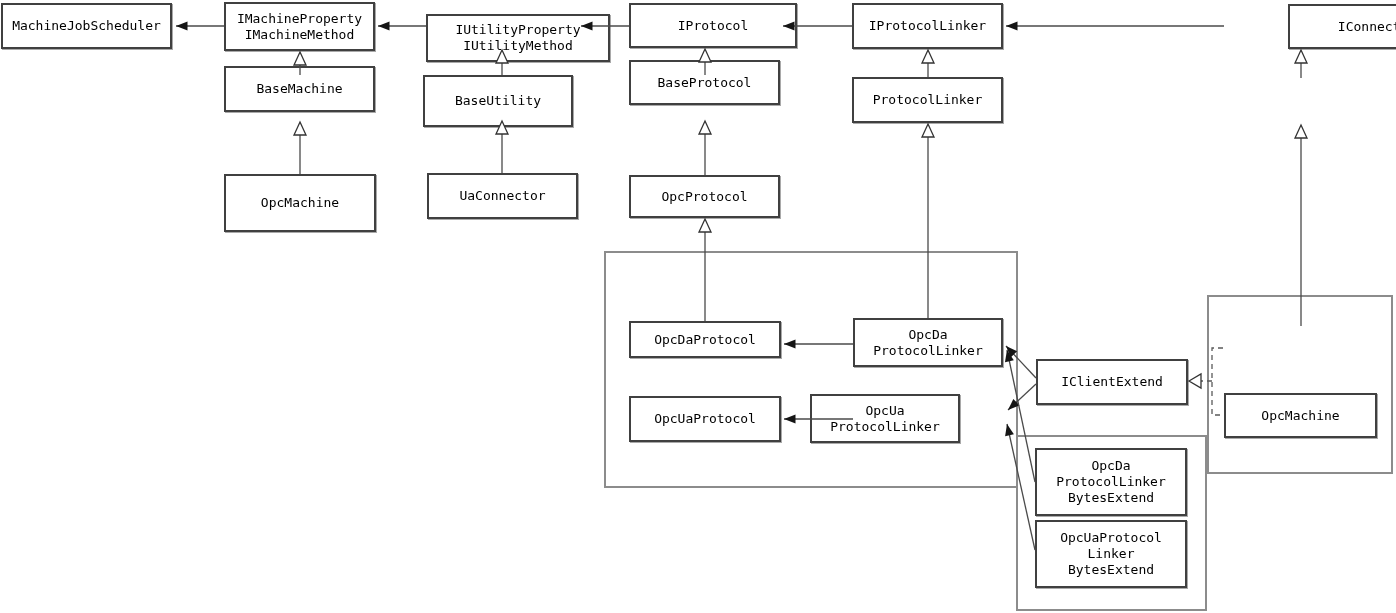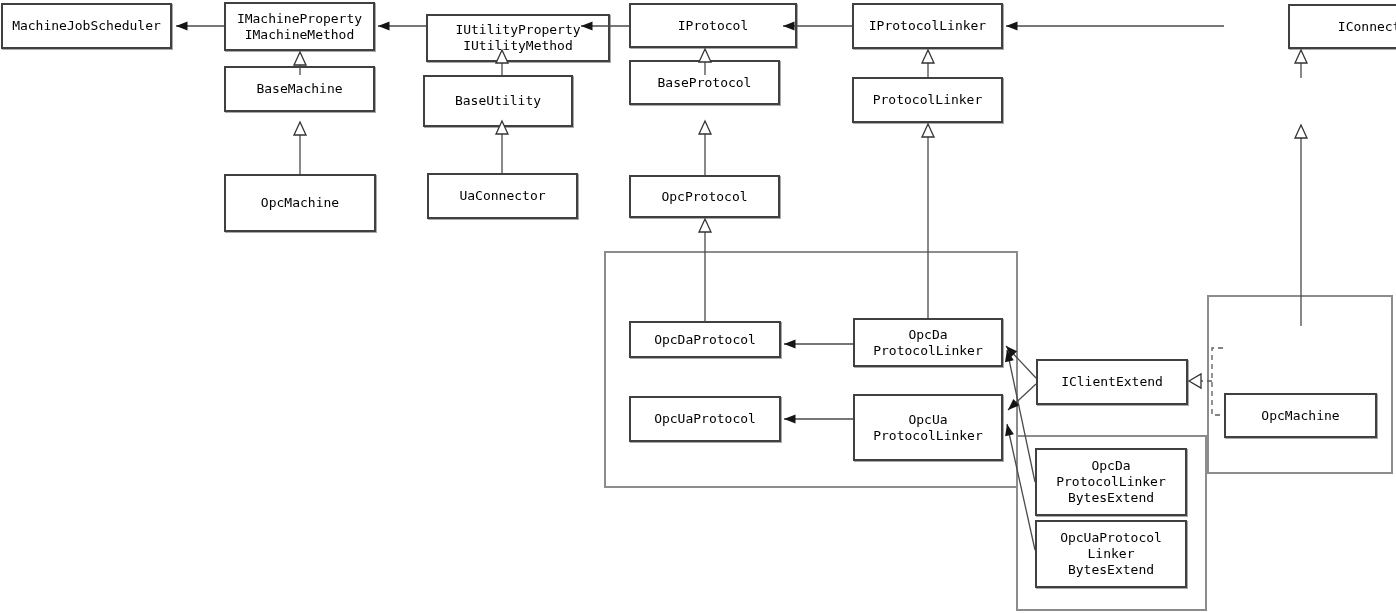--- a/index.html
+++ b/index.html
@@ -80,21 +80,21 @@
   <div class="node" style="left:629px;top:321px;width:152px;height:37px">
     <span class="lbl">OpcDaProtocol</span>
     </div>
   <div class="node" style="left:629px;top:396px;width:152px;height:46px">
     <span class="lbl">OpcUaProtocol</span>
     </div>
   <div class="node" style="left:853px;top:318px;width:150px;height:49px">
     <span class="lbl">OpcDa
 ProtocolLinker</span>
     </div>
-  <div class="node" style="left:853px;top:394px;width:150px;height:67px">
+  <div class="node" style="left:810px;top:394px;width:150px;height:49px">
     <span class="lbl">OpcUa
 ProtocolLinker</span>
     </div>
 
   <div class="node" style="left:1036px;top:359px;width:152px;height:46px">
     <span class="lbl">IClientExtend</span>
     </div>
   <div class="node" style="left:1224px;top:393px;width:153px;height:45px">
     <span class="lbl">OpcMachine</span>
     </div>

